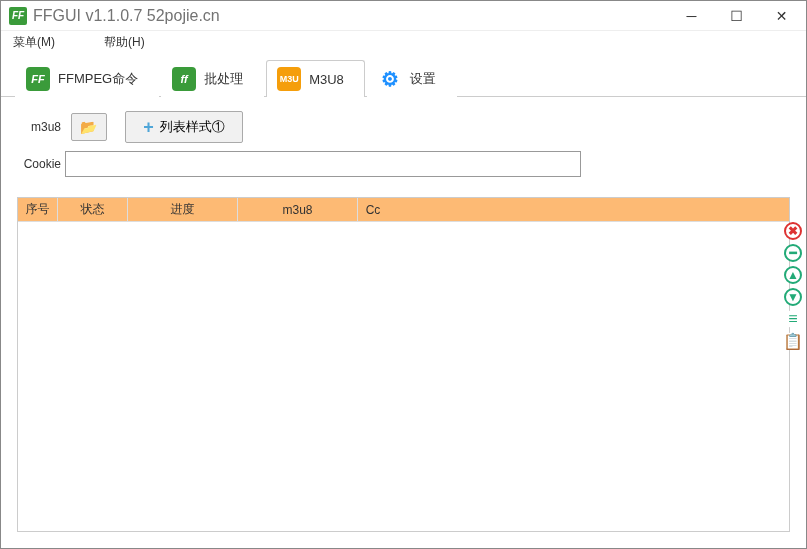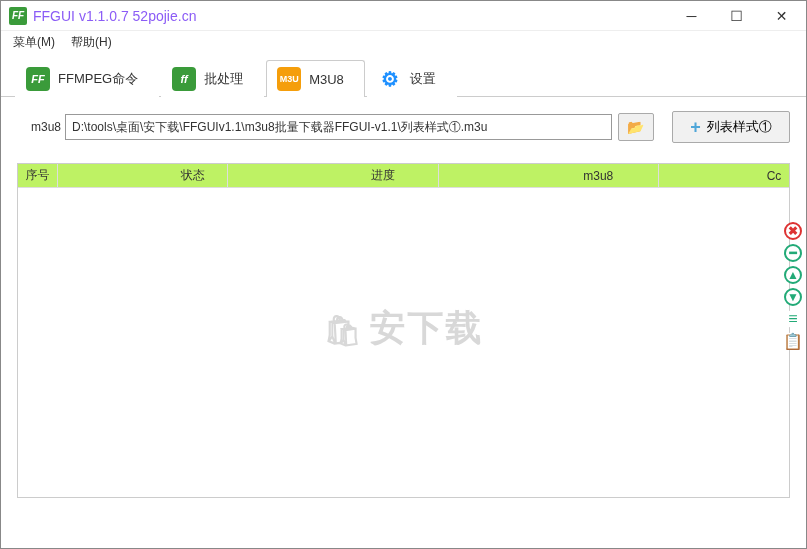--- a/index.html
+++ b/index.html
@@ -1,24 +1,24 @@
 <!DOCTYPE html>
 <html><head>
 <meta charset="utf-8">
 <style>
 * { box-sizing: border-box; margin: 0; padding: 0; font-family: "Microsoft YaHei", "SimSun", Arial, sans-serif; }
 body { background: #fff; width: 807px; height: 549px; overflow: hidden; border: 1px solid #888; }
 
 .titlebar { height: 30px; background: #fff; display: flex; align-items: center; padding: 0 2px; border-bottom: 1px solid #eee; }
 .titlebar .app-icon { width: 18px; height: 18px; background: #3a9b3a; color: #fff; font-size: 10px; font-weight: bold; font-style: italic; display: flex; align-items: center; justify-content: center; margin: 0 6px; border-radius: 2px; }
-.titlebar .title-text { font-size: 14px; color: #8b5cf6; }
+.titlebar .title-text { font-size: 16px; color: #737373; }
 .titlebar .spacer { flex: 1; }
 .titlebar .win-btn { width: 45px; height: 30px; display: flex; align-items: center; justify-content: center; font-size: 14px; color: #333; cursor: pointer; }
 
-.menubar { height: 22px; padding: 0 4px; display: flex; align-items: center; font-size: 12px; color: #333; }
+.menubar { height: 22px; padding: 0 4px; display: flex; align-items: center; font-size: 12px; color: #333; gap: 33px; }
 .menubar .menu-item { padding: 2px 8px; cursor: pointer; }
 
 .tabs { display: flex; border-bottom: 1px solid #ccc; padding-left: 14px; padding-top: 6px; }
 .tab { display: flex; align-items: center; padding: 6px 20px 6px 10px; border: 1px solid transparent; border-bottom: none; font-size: 13px; color: #333; cursor: pointer; margin-right: 2px; background: #fff; position: relative; top: 1px; }
 .tab.active { border-color: #ccc; border-top-left-radius: 3px; border-top-right-radius: 3px; z-index: 2; }
 .tab .tab-icon { width: 24px; height: 24px; border-radius: 4px; display: flex; align-items: center; justify-content: center; margin-right: 8px; color: #fff; font-size: 11px; font-weight: bold; font-style: italic; }
 .tab .tab-icon.ff1 { background: #3a9b3a; }
 .tab .tab-icon.ff2 { background: #3a9b3a; }
 .tab .tab-icon.m3u8 { background: #f59e0b; font-style: normal; font-size: 9px; }
 .tab .tab-icon.gear { background: transparent; color: #1e90ff; font-size: 20px; font-style: normal; }
@@ -26,21 +26,21 @@
 .content { padding: 14px 16px 8px 16px; }
 .form-row { display: flex; align-items: center; margin-bottom: 8px; }
 .form-label { width: 48px; text-align: right; font-size: 12px; color: #333; padding-right: 4px; }
 .form-input { flex: 1; height: 26px; border: 1px solid #999; padding: 0 6px; font-size: 12px; color: #333; background: #fff; }
 .icon-btn { width: 36px; height: 28px; border: 1px solid #aaa; background: #f0f0f0; display: flex; align-items: center; justify-content: center; cursor: pointer; font-size: 14px; margin-left: 6px; border-radius: 2px; }
 .main-btn { width: 118px; height: 32px; border: 1px solid #aaa; background: #f1f1f1; display: flex; align-items: center; justify-content: center; font-size: 13px; cursor: pointer; margin-left: 18px; border-radius: 2px; }
 .main-btn .plus { color: #4fa6d8; font-size: 18px; font-weight: bold; margin-right: 6px; }
 .main-btn .arrow { color: #5a9b3a; font-size: 16px; font-weight: bold; margin-right: 6px; }
 
 .table-area { border: 1px solid #ccc; margin: 4px 16px 0 16px; height: 335px; position: relative; }
-.table-header { display: flex; height: 24px; background: #bef264; border-bottom: 1px solid #ddd; font-size: 12px; color: #333; justify-content: space-between; }
+.table-header { display: flex; height: 24px; background: #fdba74; border-bottom: 1px solid #ddd; font-size: 12px; color: #333; }
 .table-header .col { border-right: 1px solid #ddd; display: flex; align-items: center; justify-content: center; }
 .table-body { position: relative; height: 290px; overflow: hidden; }
 .watermark { position: absolute; left: 50%; top: 50%; transform: translate(-50%, -60%); text-align: center; color: #d8d8d8; pointer-events: none; user-select: none; }
 .watermark .wm-title { font-size: 36px; font-weight: bold; letter-spacing: 2px; }
 .watermark .wm-sub { font-size: 22px; margin-top: -4px; }
 .watermark .wm-icon { font-size: 30px; display: inline-block; vertical-align: middle; margin-right: 6px; }
 
 .side-tools { position: absolute; right: 3px; top: 222px; width: 20px; }
 .side-tools .tool { width: 18px; height: 18px; border-radius: 50%; border: 2px solid; display: flex; align-items: center; justify-content: center; font-size: 12px; font-weight: bold; margin-bottom: 4px; cursor: pointer; background: #fff; }
 .side-tools .t-del { border-color: #d33; color: #d33; }
@@ -82,42 +82,44 @@
   </div>
   <div class="tab">
     <div class="tab-icon gear">⚙</div>
     <span>设置</span>
   </div>
 </div>
 
 <div class="content">
   <div class="form-row">
     <div class="form-label">m3u8</div>
-    <input class="form-input" value="D:\tools\桌面\安下载\FFGUIv1.1\m3u8批量下载器FFGUI-v1.1\列表样式①.m3u" style="">
     <div class="icon-btn">
         <span style="color:#2b9c8c">📂</span>
       </div>
     <div class="main-btn">
       <span class="plus">+</span>
       <span>列表样式①</span>
     </div>
+  </div>
+  <div class="form-row">
+    <div class="form-label">Cookie</div>
+    <input class="form-input" style="max-width: 516px;" value="">
   </div>
 </div>
 
 <div class="table-area">
   <div class="table-header">
     <div class="col" style="width:40px">序号</div>
     <div class="col" style="width:70px">状态</div>
     <div class="col" style="width:110px">进度</div>
     <div class="col" style="width:120px">m3u8</div>
     <div class="col" style="width:30px;border-right:none">Cc</div>
   </div>
   <div class="table-body">
     <div class="watermark">
-      <div class="wm-title"><span class="wm-icon">🛍</span><span>安下载</span></div>
     </div>
   </div>
 
 </div>
 
 <div class="side-tools">
   <div class="tool t-del">✖</div>
   <div class="tool t-clear">━</div>
   <div class="tool t-up">▲</div>
   <div class="tool t-down">▼</div>

